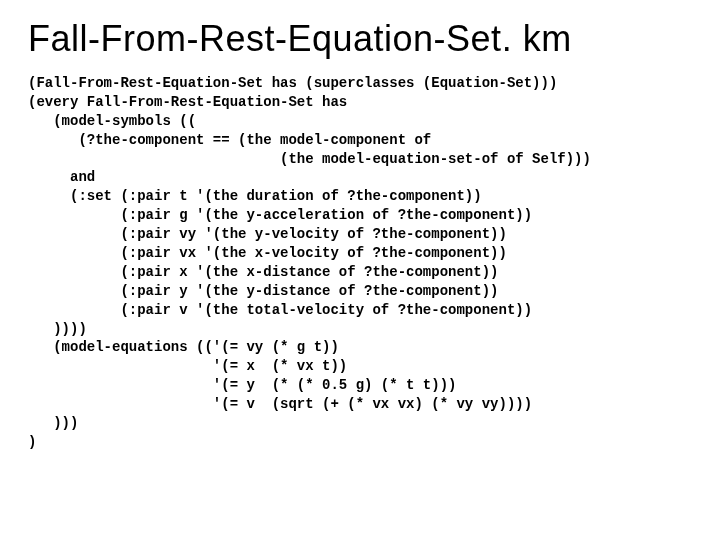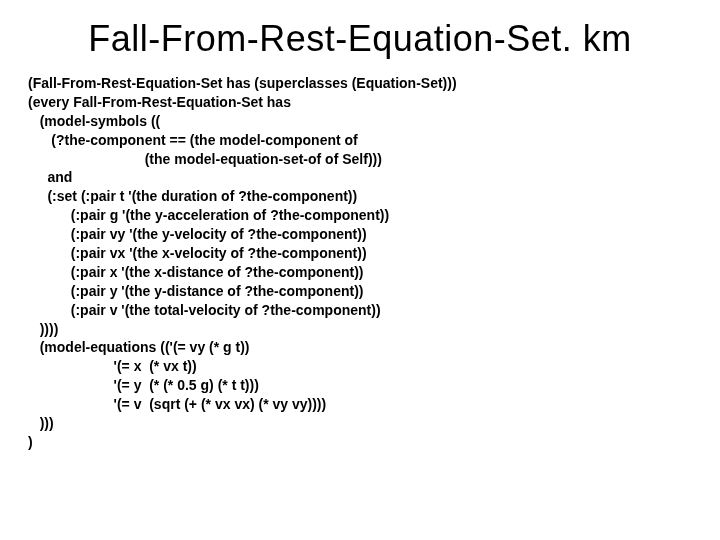--- a/index.html
+++ b/index.html
@@ -15,24 +15,24 @@
     box-sizing: border-box;
     width: 720px;
     height: 540px;
     padding: 18px 28px 20px 28px;
   }
   .title {
     font-size: 36px;
     font-weight: 400;
     margin: 0 0 14px 0;
     letter-spacing: 0.5px;
-    text-align: center;
+    text-align: left;
   }
   .code {
-    font-family: Liberation Sans, sans-serif;
+    font-family: Liberation Mono, monospace;
     font-size: 14px;
     font-weight: bold;
     line-height: 1.35;
     white-space: pre;
   }
 </style>
 </head>
 <body>
 
 <div class="slide">

